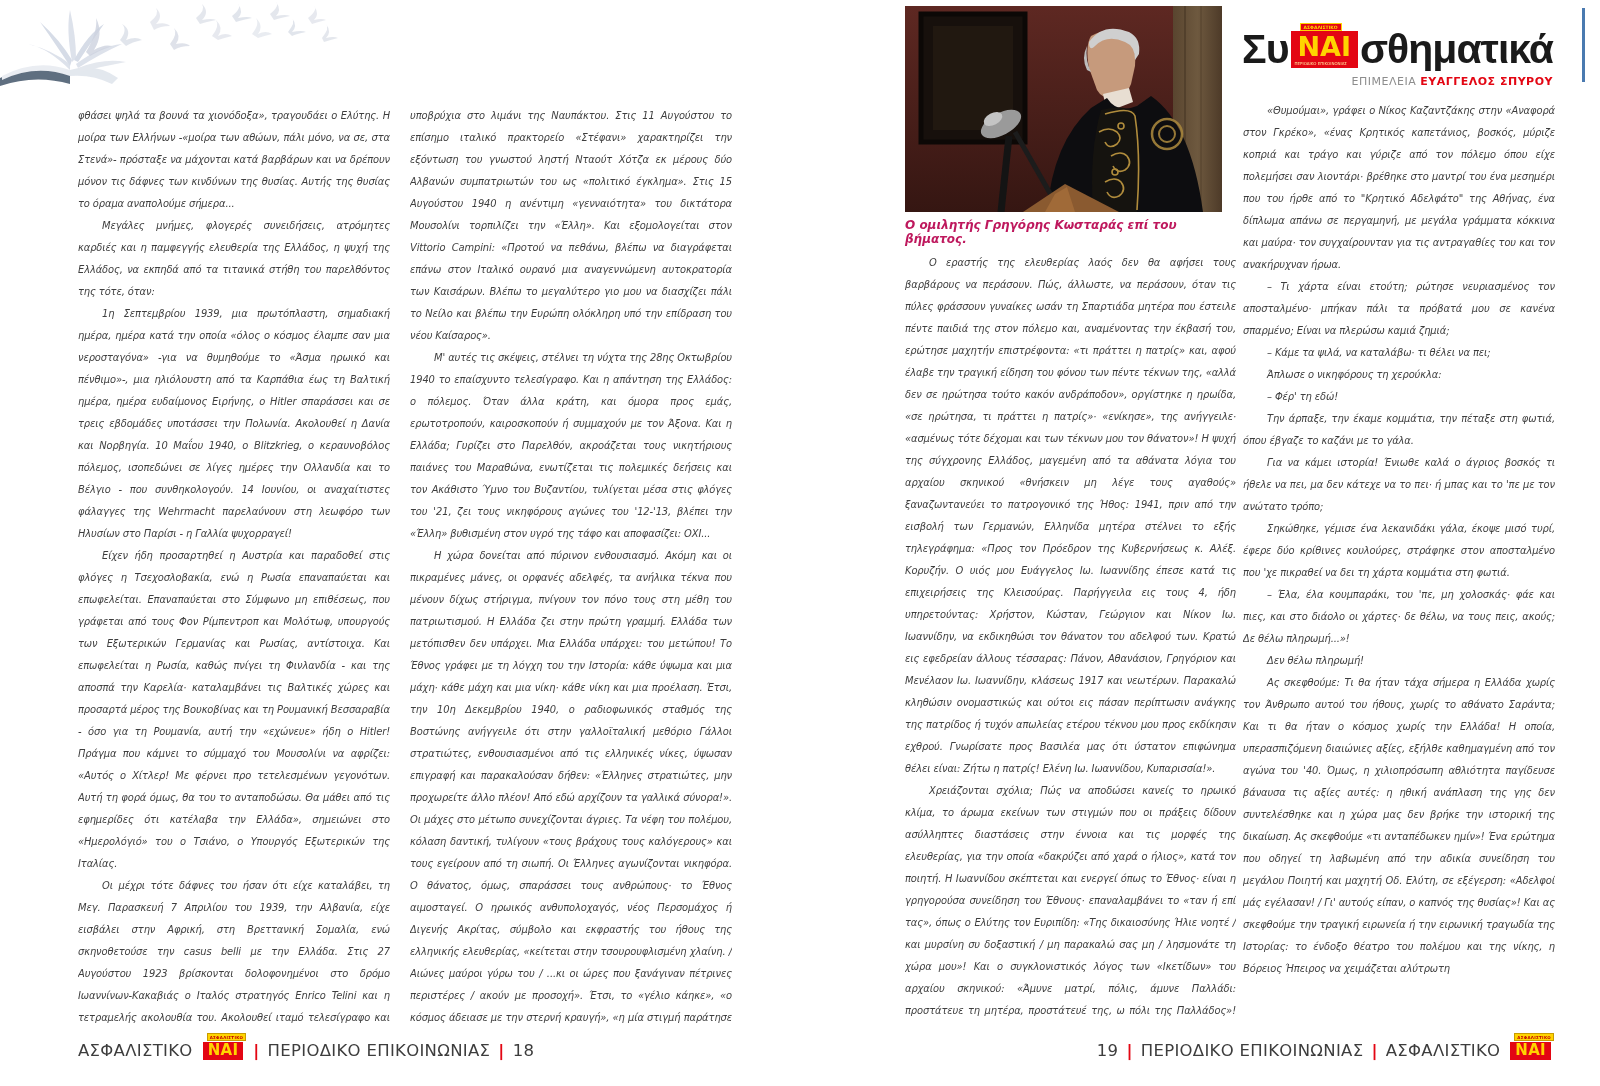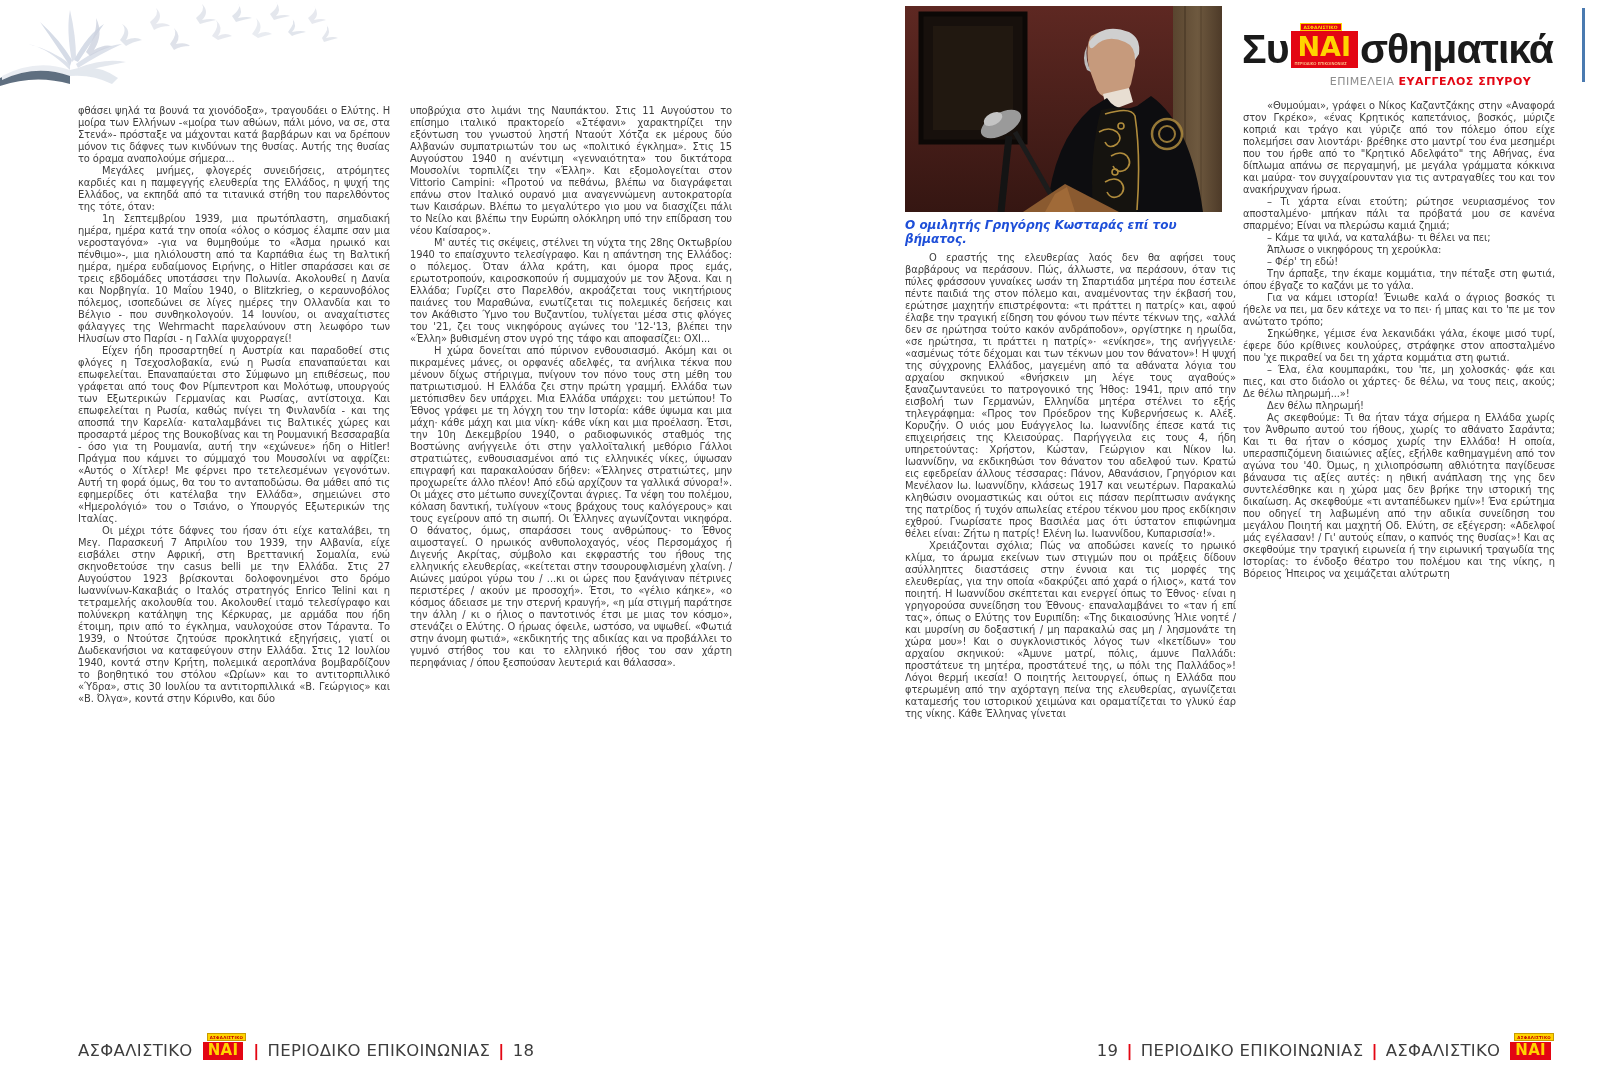--- a/index.html
+++ b/index.html
@@ -3,35 +3,35 @@
 <meta charset="utf-8">
 <style>
   html,body{margin:0;padding:0;background:#e8e8e8;}
   .spread{
     position:relative;width:1600px;height:1086px;background:#ffffff;
     overflow:hidden;font-family:"DejaVu Sans","Liberation Sans",sans-serif;
     margin:0 auto;
   }
   
   .col{
-    position:absolute;text-align:justify;font-size:11px;line-height:12px;
+    position:absolute;text-align:justify;font-size:11px;line-height:22px;
     color:#3e3e3e;overflow:hidden;
-    font-stretch:condensed;letter-spacing:-0.1px;
+    font-stretch:condensed;letter-spacing:-0.1px;font-style:italic;
   }
   .para{margin:0;text-indent:24px;}
   .para.cont{text-indent:0;}
   #col1{left:78px;top:105px;width:312px;height:920px;}
   #col2{left:410px;top:105px;width:322px;height:920px;}
   #col3{left:905px;top:252px;width:331px;height:772px;}
   #col4{left:1243px;top:100px;width:312px;height:924px;}
   
   .photo{position:absolute;left:905px;top:6px;width:317px;height:206px;overflow:hidden;background:#3a1815;}
   .caption{
     position:absolute;left:905px;top:218px;width:331px;
-    font-size:12px;font-weight:bold;font-style:italic;color:#1d4ed8;
+    font-size:12px;font-weight:bold;font-style:italic;color:#be185d;
   }
   
   .logo{position:absolute;right:47px;top:26px;text-align:right;}
   .logo-row{display:flex;align-items:center;justify-content:flex-end;}
   .logo-prefix,.logo-suffix{
     font-size:41px;font-weight:bold;color:#1a1a1a;letter-spacing:-1px;
     font-family:Liberation Sans, sans-serif;
   }
   .nai-box{
     position:relative;background:#e30613;margin:0 3px;
@@ -40,21 +40,21 @@
   .nai-box .nai-main{
     font-size:27px;font-weight:bold;color:#ffd400;line-height:26px;letter-spacing:0;
   }
   .nai-box .nai-sub{
     position:absolute;left:3px;bottom:1px;font-size:4px;color:#ffe9a0;white-space:nowrap;
   }
   .nai-tab{
     position:absolute;left:8px;top:-9px;background:#e30613;border:1px solid #ffd400;
     font-size:4.5px;color:#ffd400;padding:0.5px 3px;white-space:nowrap;font-weight:bold;
   }
-  .logo-tagline{margin-top:2px;font-size:11px;letter-spacing:0.5px;text-align:center;padding-left:66px;}
+  .logo-tagline{margin-top:2px;font-size:11px;letter-spacing:0.5px;text-align:right;padding-left:66px;}
   .tagline-label{color:#8d8d8d;}
   .tagline-name{color:#e30613;font-weight:bold;}
   .blue-rule{position:absolute;left:1582px;top:8px;width:3px;height:74px;background:#4a7ab0;}
   
   .book-illu{position:absolute;left:0;top:0;width:345px;height:90px;}
   
   .footer{
     position:absolute;top:1040px;display:flex;align-items:center;gap:8px;
     font-size:16.5px;color:#3d3d3d;letter-spacing:0.3px;
   }

